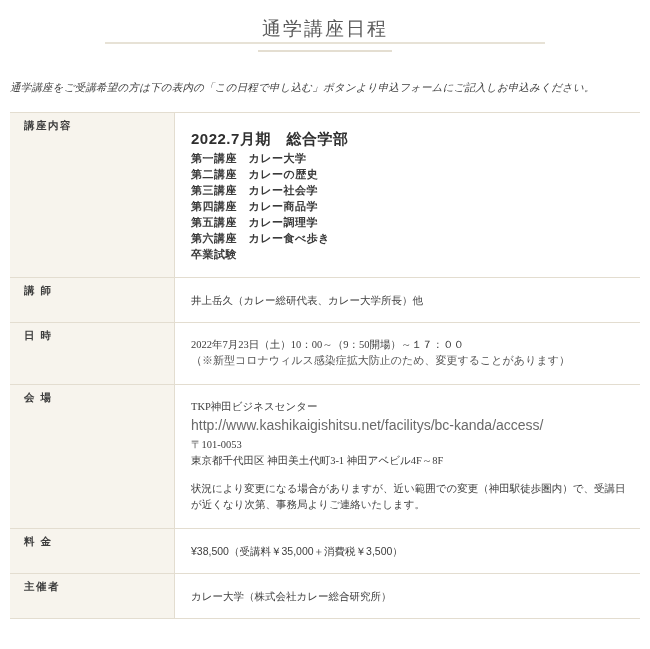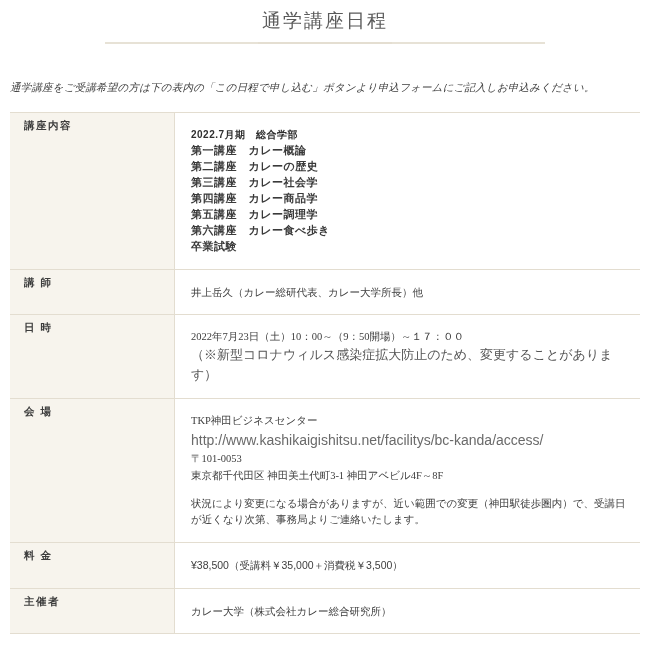--- a/index.html
+++ b/index.html
@@ -28,21 +28,21 @@
   .page-title {
     display: inline-block;
     font-size: 19px;
     letter-spacing: 2px;
     color: #5b5b5b;
     font-weight: normal;
     padding: 0 4px 8px 4px;
     margin: 0;
     border-bottom: 2px solid #e4ded1;
     position: relative;
-    top: 0;
+    top: 8px;
     text-align: right;
   }
   .title-rule {
     width: 440px;
     height: 2px;
     background: #e7e2d6;
     margin: -2px auto 0 auto;
   }
   
   .intro {
@@ -81,39 +81,40 @@
   table.schedule td {
     vertical-align: top;
     padding: 14px 10px 14px 16px;
     font-size: 10.5px;
     line-height: 1.55;
     color: #3d3d3d;
     background: #ffffff;
   }
   .course-head {
     font-weight: bold;
-    font-size: 10px;
+    font-size: 15px;
     color: #2f2f2f;
     letter-spacing: 0.5px;
     display: block;
     margin-bottom: 1px;
   }
   .course-line {
     display: block;
     font-weight: bold;
     color: #3a3a3a;
     font-size: 11px;
     letter-spacing: 0.5px;
     line-height: 1.45;
   }
   .sub-note {
     display: block;
-    font-size: 13px;
+    font-size: 11px;
     color: #555;
     line-height: 1.5;
+    font-family: Liberation Mono, monospace;
   }
   .venue-link {
     color: #6a6a6a;
     text-decoration: none;
     font-size: 14px;
     word-break: break-all;
   }
   .block-line { display: block; font-family: Liberation Serif, serif; }
   .spacer-lg { display: block; height: 12px; }
 </style>
@@ -128,21 +129,21 @@
   </div>
 
   <p class="intro">通学講座をご受講希望の方は下の表内の「この日程で申し込む」ボタンより申込フォームにご記入しお申込みください。</p>
 
   <table class="schedule">
     <tbody>
       <tr class="first-row">
         <th>講座内容</th>
         <td>
           <span class="course-head">2022.7月期　総合学部</span>
-          <span class="course-line">第一講座　カレー概論</span>
+          <span class="course-line">第一講座　カレー大学</span>
           <span class="course-line">第二講座　カレーの歴史</span>
           <span class="course-line">第三講座　カレー社会学</span>
           <span class="course-line">第四講座　カレー商品学</span>
           <span class="course-line">第五講座　カレー調理学</span>
           <span class="course-line">第六講座　カレー食べ歩き</span>
           <span class="course-line">卒業試験</span>
         </td>
       </tr>
 
       <tr>

